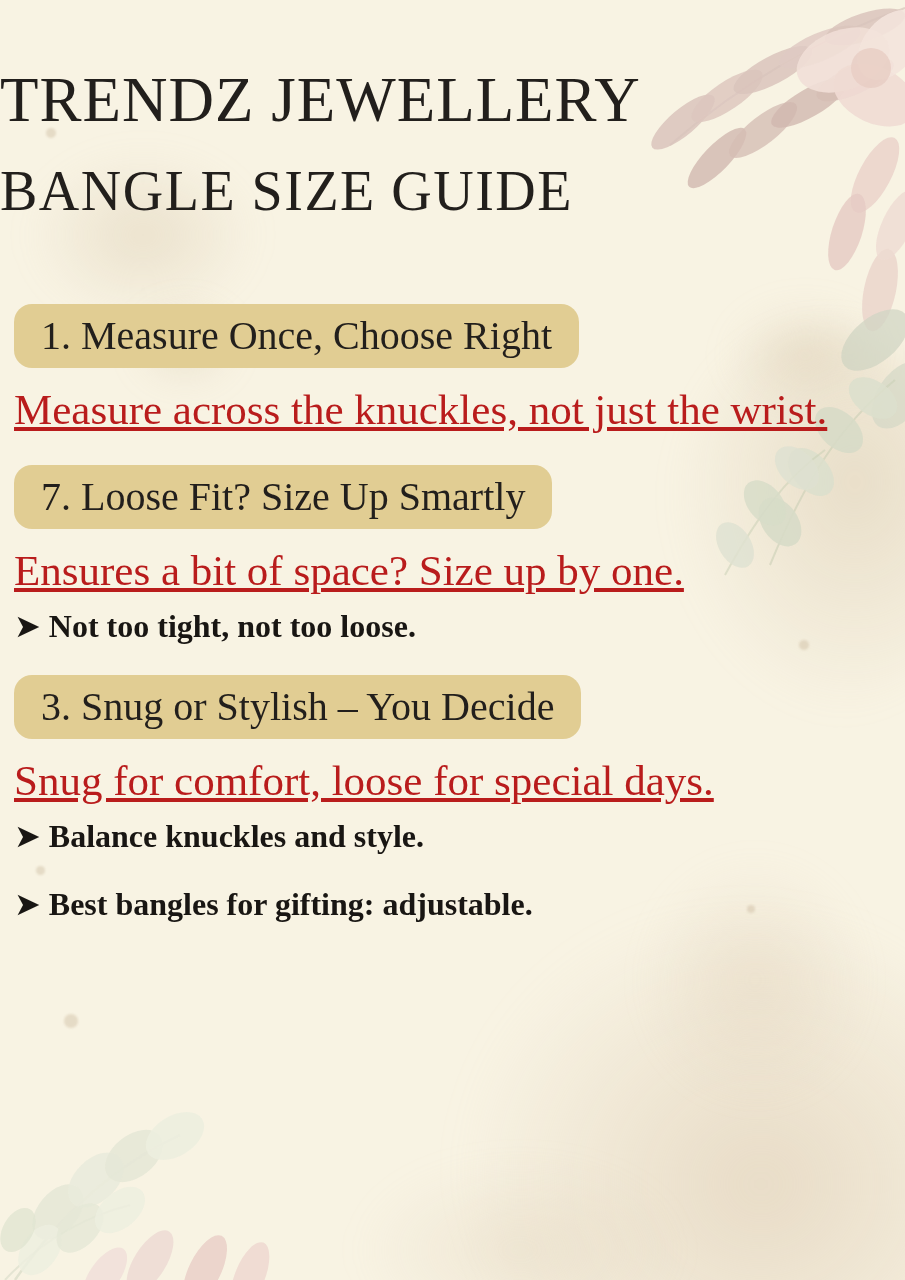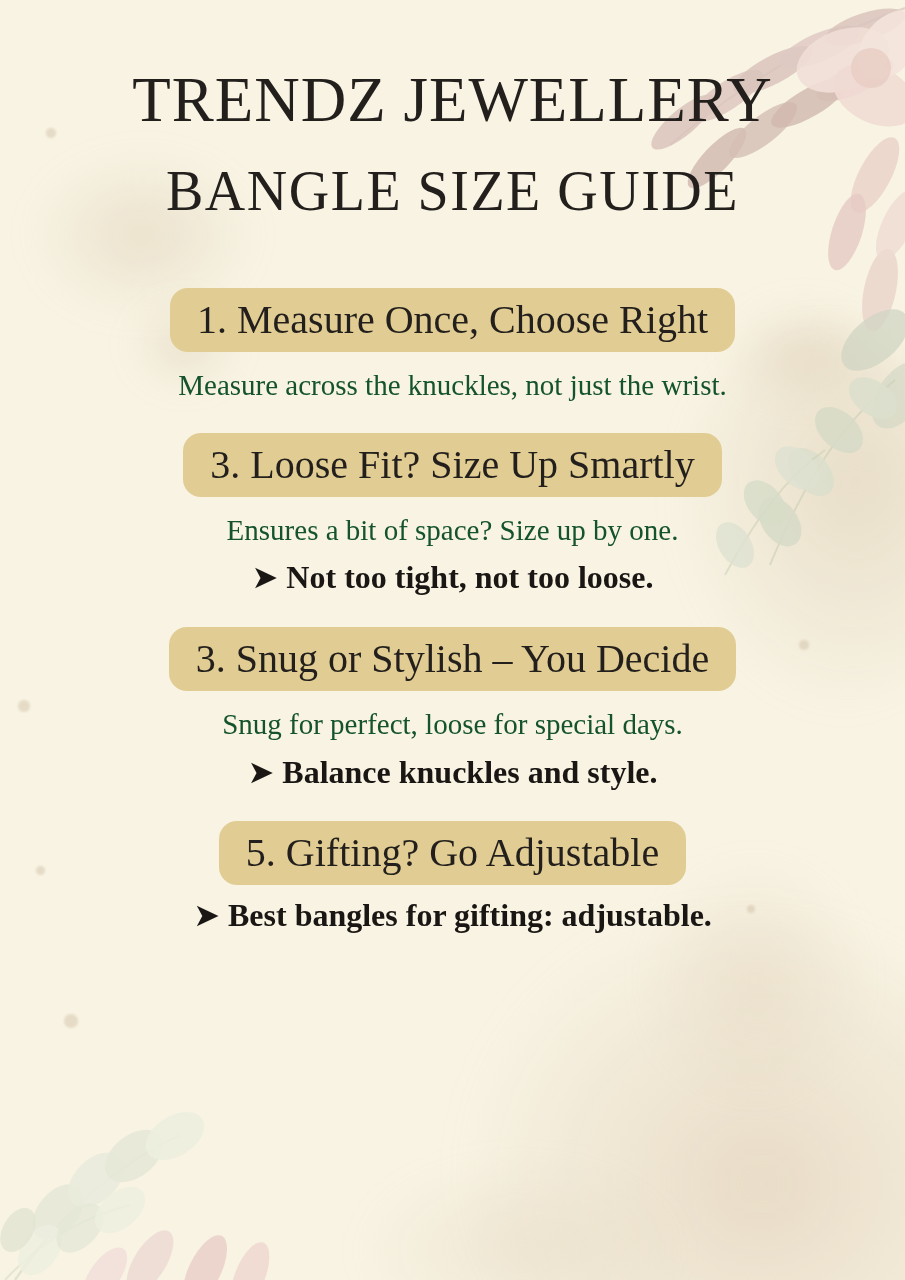--- a/index.html
+++ b/index.html
@@ -10,21 +10,20 @@
     overflow: hidden;
     position: relative;
     font-family: "Liberation Serif", "DejaVu Serif", serif;
     color: #221f1c;
   }
   .poster {
     position: relative;
     width: 905px;
     height: 1280px;
     overflow: hidden;
-    text-align: center;
   }
   
   .blob {
     position: absolute;
     border-radius: 50%;
     filter: blur(16px);
     pointer-events: none;
   }
   .blob-top-left       { left: 28px;  top: 150px;  width: 230px; height: 170px; background: radial-gradient(ellipse at 50% 50%, rgba(210,192,162,0.34), rgba(210,192,162,0) 70%); }
   .blob-top-left-2     { left: 130px; top: 300px;  width: 110px; height: 90px;  background: radial-gradient(ellipse at 50% 50%, rgba(200,180,148,0.30), rgba(200,180,148,0) 70%); }
@@ -55,36 +54,37 @@
     color: #221f1c;
   }
   .subtitle {
     margin: 24px 0 0 0;
     font-size: 56px;
     line-height: 1.15;
     font-weight: normal;
     letter-spacing: 1.5px;
     color: #221f1c;
   }
-  .sections { margin-top: 64px; }
+  .sections { margin-top: 80px; padding-left: 14px; }
   .section { margin-bottom: 31px; }
   .pill {
     display: inline-block;
     background: #e1cd93;
     border-radius: 18px;
     padding: 9px 27px;
     font-size: 40px;
     line-height: 1.15;
     color: #221f1c;
   }
   .body-line {
     margin: 17px 0 0 0;
-    font-size: 29px;
-    line-height: 1.15;
-    color: #14532d;
+    font-size: 43px;
+    line-height: 1.15;
+    color: #b91c1c;
+    text-decoration: underline;
   }
   .highlight-line {
     margin: 12px 0 0 0;
     font-size: 32px;
     line-height: 1.15;
     font-weight: bold;
     color: #191613;
     font-family: "Liberation Serif", "DejaVu Serif", "DejaVu Sans", serif;
   }
 </style>
@@ -171,32 +171,31 @@
     <h2 class="subtitle">BANGLE SIZE GUIDE</h2>
 
     <div class="sections">
 
       <div class="section">
         <div class="pill">1. Measure Once, Choose Right</div>
         <p class="body-line">Measure across the knuckles, not just the wrist.</p>
       </div>
 
       <div class="section">
-        <div class="pill">3. Loose Fit? Size Up Smartly</div>
+        <div class="pill">7. Loose Fit? Size Up Smartly</div>
         <p class="body-line">Ensures a bit of space? Size up by one.</p>
         <p class="highlight-line">➤ Not too tight, not too loose.</p>
       </div>
 
       <div class="section">
         <div class="pill">3. Snug or Stylish – You Decide</div>
-        <p class="body-line">Snug for perfect, loose for special days.</p>
+        <p class="body-line">Snug for comfort, loose for special days.</p>
         <p class="highlight-line">➤ Balance knuckles and style.</p>
       </div>
 
 
       <div class="section">
-        <div class="pill">5. Gifting? Go Adjustable</div>
         <p class="highlight-line">➤ Best bangles for gifting: adjustable.</p>
       </div>
 
     </div>
   </div>
 </div>
 
 </body></html>

